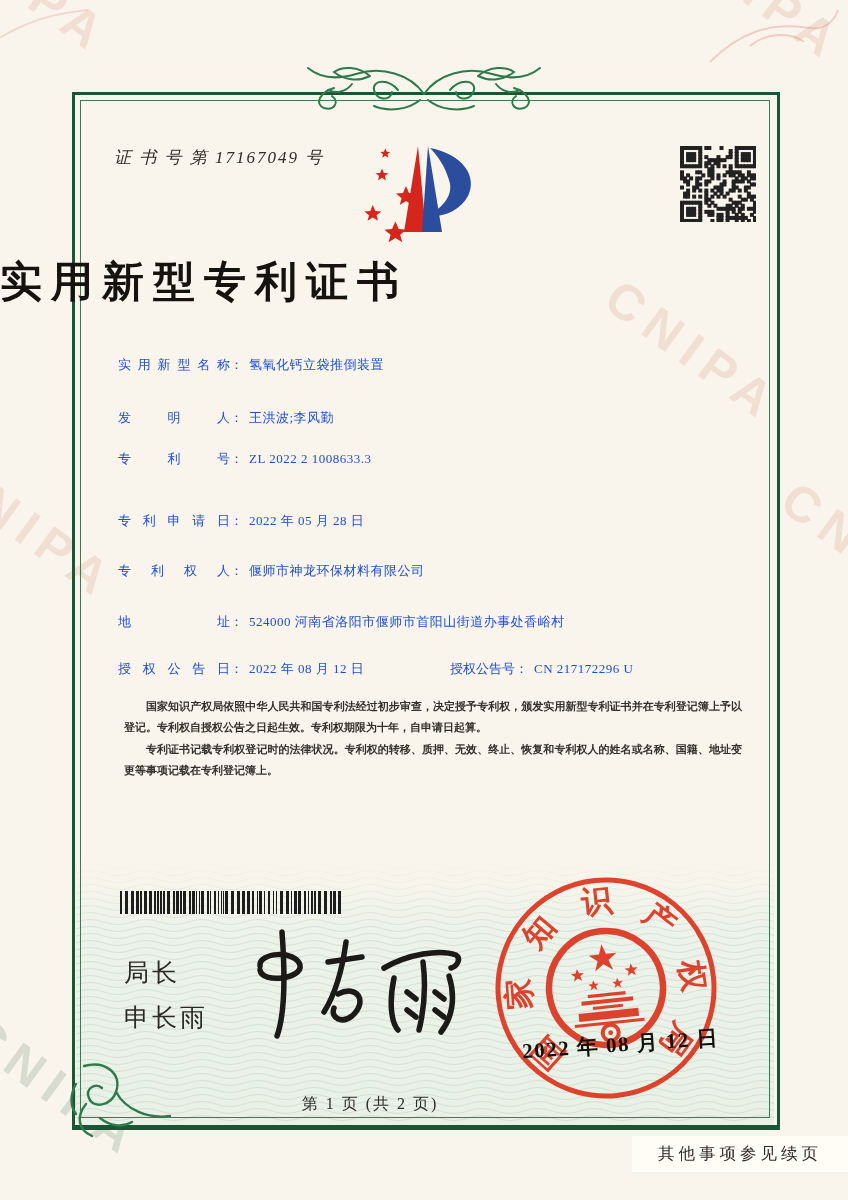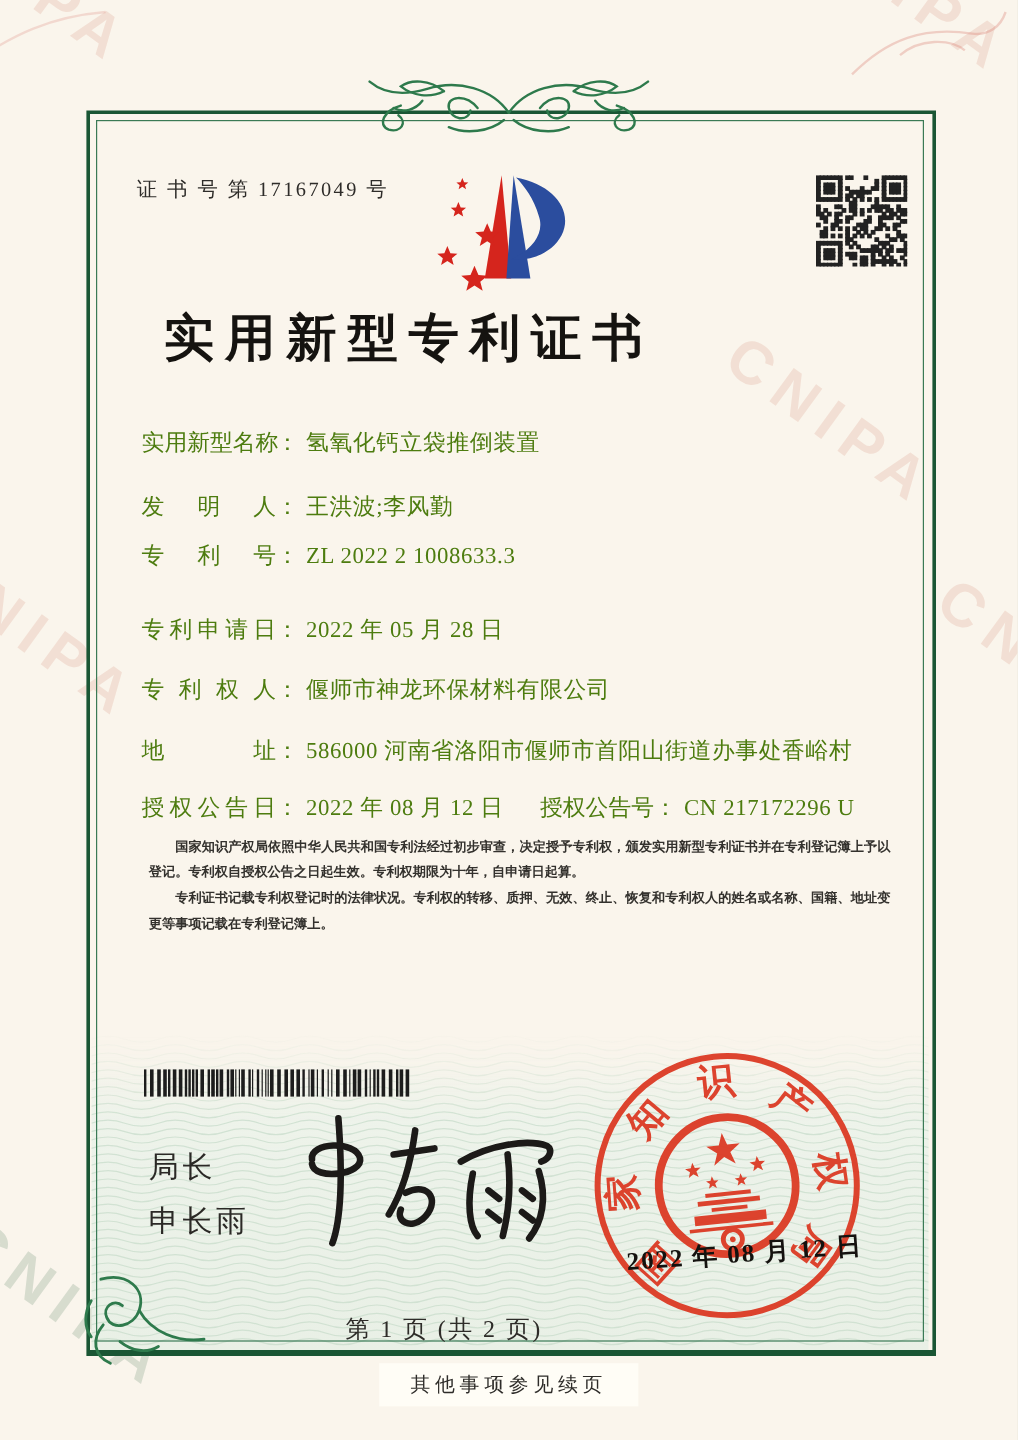--- a/index.html
+++ b/index.html
@@ -11,29 +11,29 @@
       font-weight:bold;font-size:50px;letter-spacing:10px;color:rgba(224,172,155,.30);
       transform:rotate(36deg);white-space:nowrap;user-select:none;}
   .wm.green{color:rgba(158,180,158,.38);}
 
   
   .frame-a{position:absolute;left:72px;top:92px;width:702px;height:1030px;
            border:3px solid #1a5634;border-bottom-width:5px;}
   .frame-b{position:absolute;left:80px;top:100px;width:688px;height:1016px;
            border:1px solid #3a7a55;}
 
-  .cert-no{position:absolute;left:114px;top:146px;font-size:17px;letter-spacing:2px;color:#2e2c29;}
+  .cert-no{position:absolute;left:114px;top:146px;font-size:17px;letter-spacing:2px;color:#2e2c29;font-style:italic;}
 
   .logo{position:absolute;left:356px;top:140px;}
   .qr{position:absolute;left:680px;top:146px;}
 
-  .title{position:absolute;left:0;top:254px;width:681px;text-align:center;
+  .title{position:absolute;left:0;top:254px;width:681px;
          font-size:42px;font-weight:bold;color:#151310;letter-spacing:9px;}
 
-  .frow{position:absolute;left:118px;font-size:19px;color:#4d7c0f;white-space:nowrap;}
+  .frow{position:absolute;left:118px;font-size:13px;color:#1d4ed8;white-space:nowrap;}
   .flabel{display:inline-block;width:112px;text-align:justify;text-align-last:justify;}
   .colon{display:inline-block;margin-right:6px;}
   .fvalue{letter-spacing:.5px;}
   .grant2{position:absolute;left:332px;}
 
   .paras{position:absolute;left:124px;top:696px;width:618px;font-size:11px;
          line-height:1.95;color:#33312d;text-align:justify;font-weight:bold;}
   .paras p{margin:0;text-indent:2em;}
 
   
@@ -46,23 +46,23 @@
 
   .officer{position:absolute;left:124px;top:956px;font-size:25px;color:#2b2926;letter-spacing:3px;}
   .officer .nm{margin-top:12px;}
   .signature{position:absolute;left:242px;top:922px;}
 
   .seal{position:absolute;left:486px;top:868px;opacity:.95;}
   .seal-date{position:absolute;left:522px;top:1030px;width:210px;font-size:21px;font-weight:bold;
              color:#14120f;letter-spacing:1.5px;transform:rotate(-4deg);white-space:nowrap;}
 
   .pageno{position:absolute;left:0;top:1094px;width:740px;text-align:center;
-          font-size:20px;letter-spacing:2px;color:#2e2c29;}
-
-  .contnote{position:absolute;left:0;top:1136px;width:848px;text-align:center;}
+          font-size:16px;letter-spacing:2px;color:#2e2c29;}
+
+  .contnote{position:absolute;left:0;top:1136px;width:848px;text-align:right;}
   .contnote span{display:inline-block;background:#fffdf6;padding:7px 26px;font-size:16.5px;
                  letter-spacing:4px;color:#2e2c29;}
 
   .ornament{position:absolute;}
 </style>
 </head>
 <body>
 
 <div class="page">
 
@@ -471,21 +471,21 @@
   <div class="frow" style="top:450px">
     <span class="flabel">专利号</span><span class="colon">：</span><span class="fvalue">ZL 2022 2 1008633.3</span>
   </div>
   <div class="frow" style="top:512px">
     <span class="flabel">专利申请日</span><span class="colon">：</span><span class="fvalue">2022 年 05 月 28 日</span>
   </div>
   <div class="frow" style="top:562px">
     <span class="flabel">专利权人</span><span class="colon">：</span><span class="fvalue">偃师市神龙环保材料有限公司</span>
   </div>
   <div class="frow" style="top:613px">
-    <span class="flabel">地址</span><span class="colon">：</span><span class="fvalue">586000 河南省洛阳市偃师市首阳山街道办事处香峪村</span>
+    <span class="flabel">地址</span><span class="colon">：</span><span class="fvalue">524000 河南省洛阳市偃师市首阳山街道办事处香峪村</span>
   </div>
   <div class="frow" style="top:660px">
     <span class="flabel">授权公告日</span><span class="colon">：</span><span class="fvalue">2022 年 08 月 12 日</span>
     <span class="grant2"><span>授权公告号</span><span class="colon">：</span><span class="fvalue">CN 217172296 U</span></span>
   </div>
 
   <div class="paras">
     <p>国家知识产权局依照中华人民共和国专利法经过初步审查，决定授予专利权，颁发实用新型专利证书并在专利登记簿上予以登记。专利权自授权公告之日起生效。专利权期限为十年，自申请日起算。</p>
     <p>专利证书记载专利权登记时的法律状况。专利权的转移、质押、无效、终止、恢复和专利权人的姓名或名称、国籍、地址变更等事项记载在专利登记簿上。</p>
   </div>

